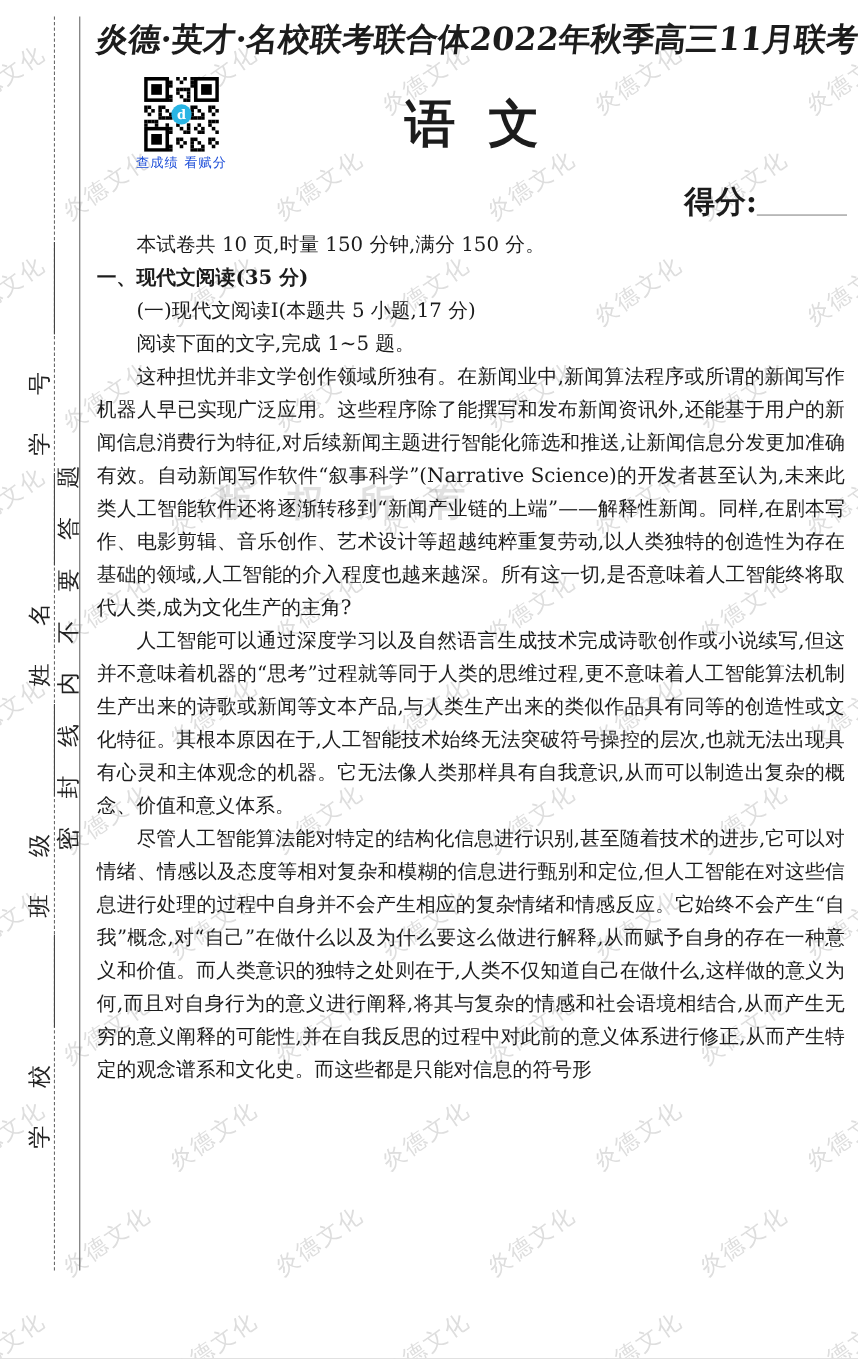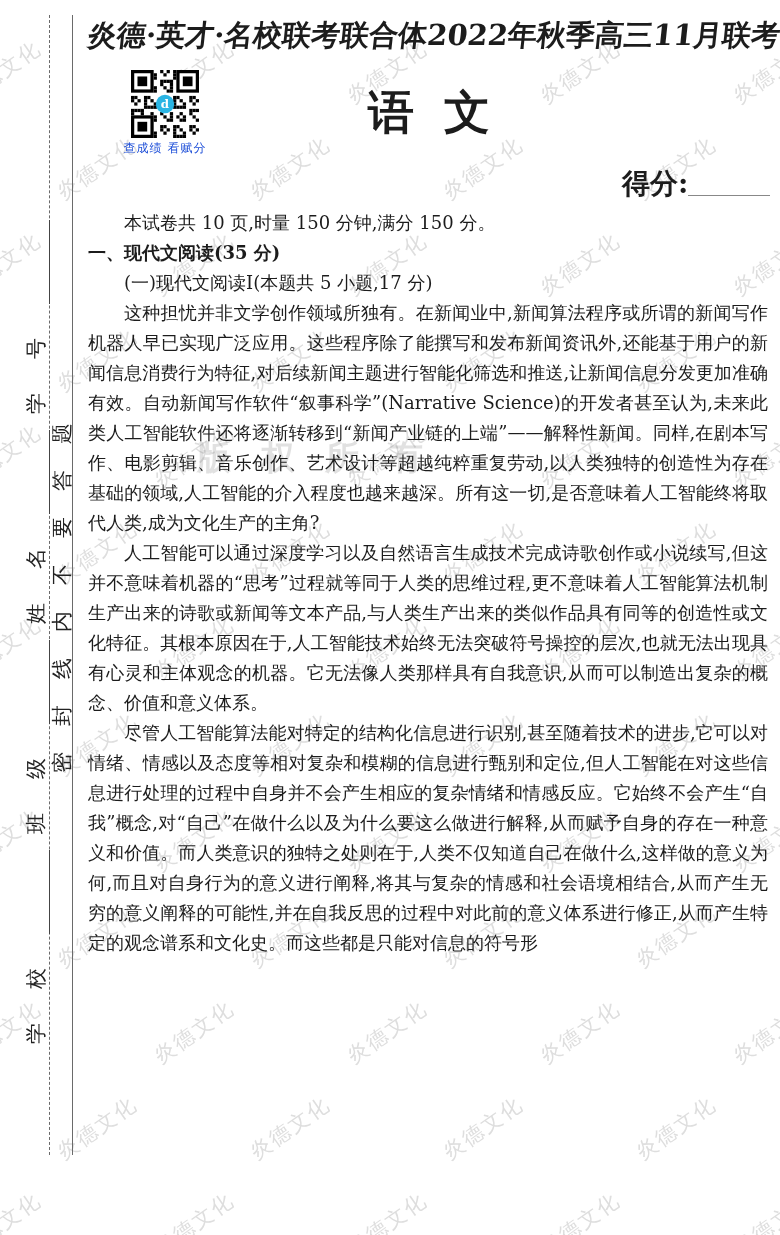--- a/index.html
+++ b/index.html
@@ -287,19 +287,20 @@
   <div id="subject-title">语文</div>
 
   <div id="score-line">
     <span>得分:</span><span id="score-blank"></span>
   </div>
 
   <div id="paper-body">
     <p>本试卷共 10 页,时量 150 分钟,满分 150 分。</p>
     <p id="section-heading">一、现代文阅读(35 分)</p>
     <p id="subsection-heading">(一)现代文阅读Ⅰ(本题共 5 小题,17 分)</p>
+    <p>阅读下面的文字,完成 1~5 题。</p>
     <p>这种担忧并非文学创作领域所独有。在新闻业中,新闻算法程序或所谓的新闻写作机器人早已实现广泛应用。这些程序除了能撰写和发布新闻资讯外,还能基于用户的新闻信息消费行为特征,对后续新闻主题进行智能化筛选和推送,让新闻信息分发更加准确有效。自动新闻写作软件“叙事科学”(Narrative Science)的开发者甚至认为,未来此类人工智能软件还将逐渐转移到“新闻产业链的上端”——解释性新闻。同样,在剧本写作、电影剪辑、音乐创作、艺术设计等超越纯粹重复劳动,以人类独特的创造性为存在基础的领域,人工智能的介入程度也越来越深。所有这一切,是否意味着人工智能终将取代人类,成为文化生产的主角?</p>
     <p>人工智能可以通过深度学习以及自然语言生成技术完成诗歌创作或小说续写,但这并不意味着机器的“思考”过程就等同于人类的思维过程,更不意味着人工智能算法机制生产出来的诗歌或新闻等文本产品,与人类生产出来的类似作品具有同等的创造性或文化特征。其根本原因在于,人工智能技术始终无法突破符号操控的层次,也就无法出现具有心灵和主体观念的机器。它无法像人类那样具有自我意识,从而可以制造出复杂的概念、价值和意义体系。</p>
     <p>尽管人工智能算法能对特定的结构化信息进行识别,甚至随着技术的进步,它可以对情绪、情感以及态度等相对复杂和模糊的信息进行甄别和定位,但人工智能在对这些信息进行处理的过程中自身并不会产生相应的复杂情绪和情感反应。它始终不会产生“自我”概念,对“自己”在做什么以及为什么要这么做进行解释,从而赋予自身的存在一种意义和价值。而人类意识的独特之处则在于,人类不仅知道自己在做什么,这样做的意义为何,而且对自身行为的意义进行阐释,将其与复杂的情感和社会语境相结合,从而产生无穷的意义阐释的可能性,并在自我反思的过程中对此前的意义体系进行修正,从而产生特定的观念谱系和文化史。而这些都是只能对信息的符号形</p>
   </div>
 
 
 </div>
 
 </body></html>

